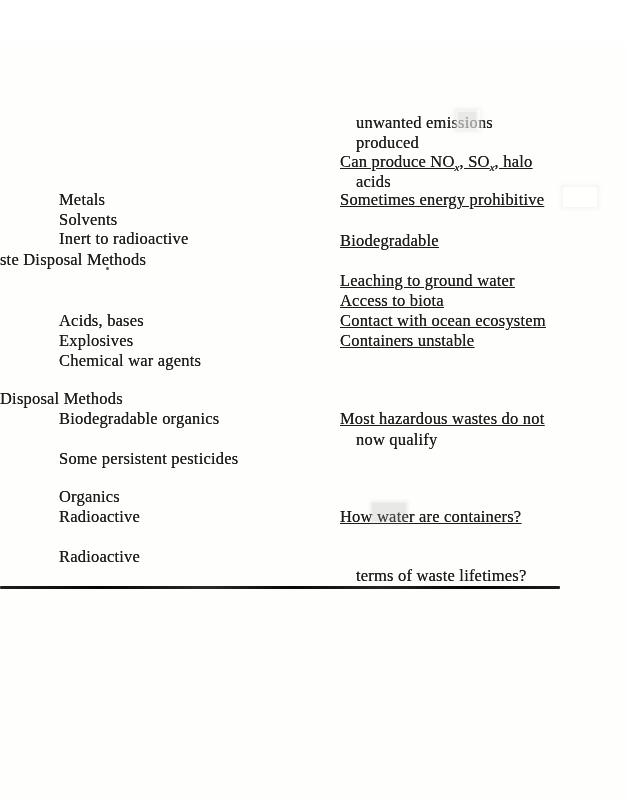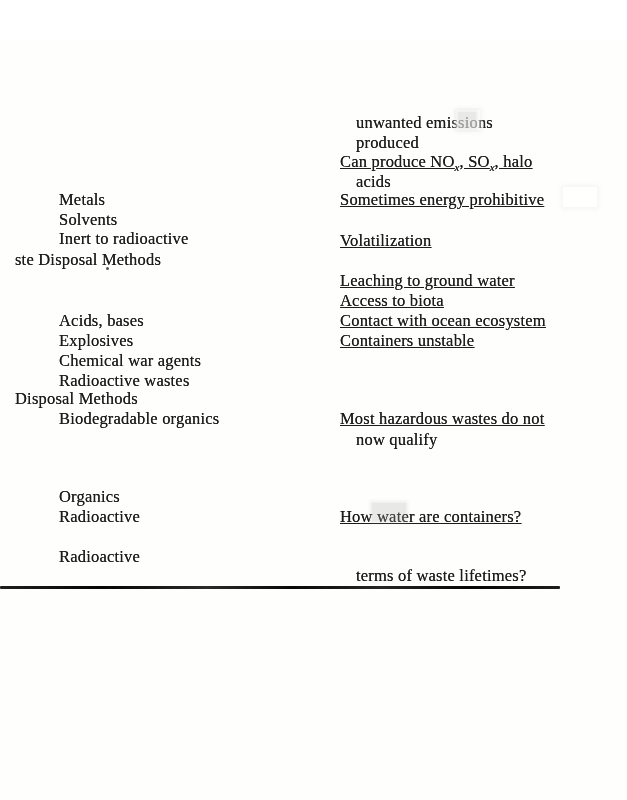--- a/index.html
+++ b/index.html
@@ -18,21 +18,21 @@
   }
   .ln{
     position:absolute;
     font-size:16.5px;
     line-height:20px;
     white-space:nowrap;
     letter-spacing:0.2px;
     text-shadow:0 0 0.45px rgba(20,20,20,0.85);
   }
   .left-item{left:59px;text-align:right;}
-  .left-header{left:0px;padding-left:15px;}
+  .left-header{left:0px;}
   .right{left:340px;text-decoration:underline;}
   .right-wrap{left:356px;}
   .sub{
     font-size:11px;
     font-style:italic;
     position:relative;
     top:4px;
     letter-spacing:0;
   }
   .rule{
@@ -72,42 +72,42 @@
 
   <div class="ln right" style="top:111px"><span>Can produce NO</span><span class="sub">x</span><span>, SO</span><span class="sub">x</span><span>, halo</span></div>
   <div class="ln right-wrap" style="top:131px">acids</div>
 
   <div class="ln left-item" style="top:149px">Metals</div>
   <div class="ln right" style="top:149px">Sometimes energy prohibitive</div>
 
   <div class="ln left-item" style="top:169px">Solvents</div>
 
   <div class="ln left-item" style="top:188px">Inert to radioactive</div>
-  <div class="ln right" style="top:190px">Volatilization</div>
+  <div class="ln right" style="top:190px">Biodegradable</div>
 
   <div class="ln left-header" style="top:209px">ste Disposal Methods</div>
 
   <div class="ln right" style="top:230px">Leaching to ground water</div>
   <div class="ln right" style="top:250px">Access to biota</div>
 
   <div class="ln left-item" style="top:270px">Acids, bases</div>
   <div class="ln right" style="top:270px">Contact with ocean ecosystem</div>
 
   <div class="ln left-item" style="top:290px">Explosives</div>
   <div class="ln right" style="top:290px">Containers unstable</div>
 
   <div class="ln left-item" style="top:310px">Chemical war agents</div>
-  <div class="ln left-item" style="top:330px">Radioactive wastes</div>
 
   <div class="ln left-header" style="top:348px">Disposal Methods</div>
 
   <div class="ln left-item" style="top:368px">Biodegradable organics</div>
   <div class="ln right" style="top:368px">Most hazardous wastes do not</div>
   <div class="ln right-wrap" style="top:389px">now qualify</div>
 
+  <div class="ln left-item" style="top:408px">Some persistent pesticides</div>
 
   <div class="ln left-item" style="top:446px">Organics</div>
 
   <div class="ln left-item" style="top:466px">Radioactive</div>
   <div class="ln right" style="top:466px">How water are containers?</div>
 
   <div class="ln left-item" style="top:506px">Radioactive</div>
   <div class="ln right-wrap" style="top:525px">terms of waste lifetimes?</div>
 
   <div class="rule"></div>

